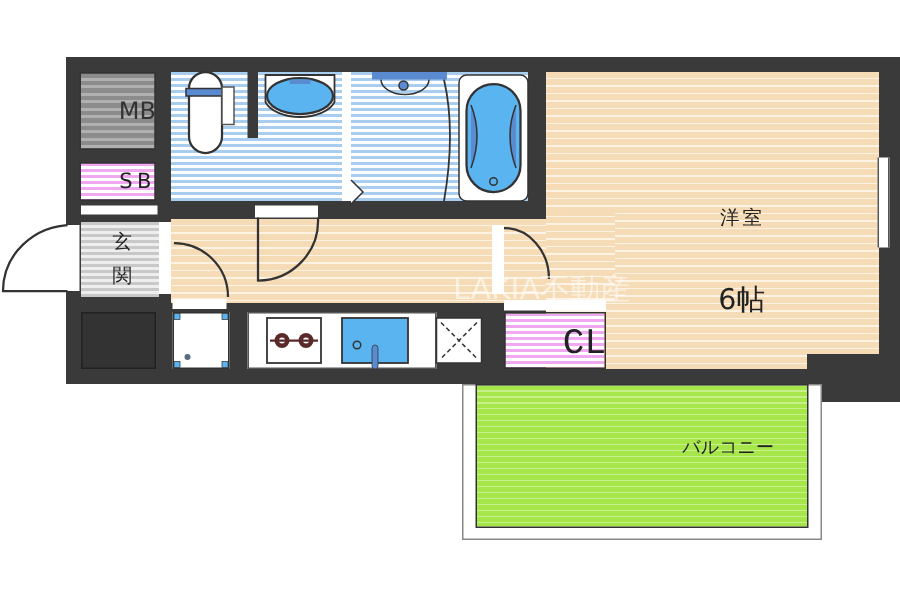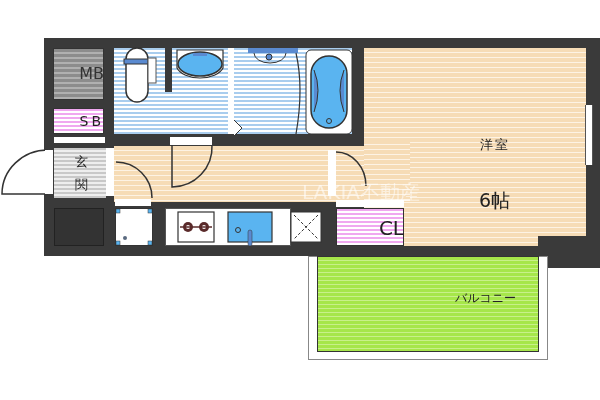--- a/index.html
+++ b/index.html
@@ -118,19 +118,19 @@
   <rect x="20" y="18" width="4" height="16" rx="2" fill="#5a8ad0" stroke="#333" stroke-width=".5"></rect>
 </svg>
 <svg style="left:291px;top:212px;" width="32" height="32">
   <rect x="0" y="0" width="30" height="30" fill="#fff" stroke="#333" stroke-width="1"></rect>
   <line x1="3" y1="3" x2="27" y2="27" stroke="#333" stroke-width="1" stroke-dasharray="3,2"></line>
   <line x1="27" y1="3" x2="3" y2="27" stroke="#333" stroke-width="1" stroke-dasharray="3,2"></line>
 </svg>
 
 <div class="abs white" style="left:336px;top:200px;width:68px;height:7px;"></div>
 <div class="abs stripe-pink" style="left:336px;top:208px;width:68px;height:38px;border:1px solid #333;"></div>
-<div class="label" style="left:336px;top:218px;width:68px;font-size:20px;">CL</div>
+<div class="label" style="left:336px;top:218px;width:68px;font-size:24px;font-family:Liberation Mono, monospace;">CL</div>
 
 <div class="abs white" style="left:308px;top:256px;width:240px;height:104px;border:1px solid #888;"></div>
 <div class="abs stripe-green" style="left:317px;top:256px;width:222px;height:96px;border:1px solid #333;"></div>
 <div class="label" style="left:340px;top:292px;width:176px;font-size:12px;">バルコニー</div>
 
 <div class="label" style="left:180px;top:182px;width:240px;font-size:20px;font-weight:normal;color:rgba(255,255,255,0.55);">LAKIA不動産</div>
 
 </body></html>

